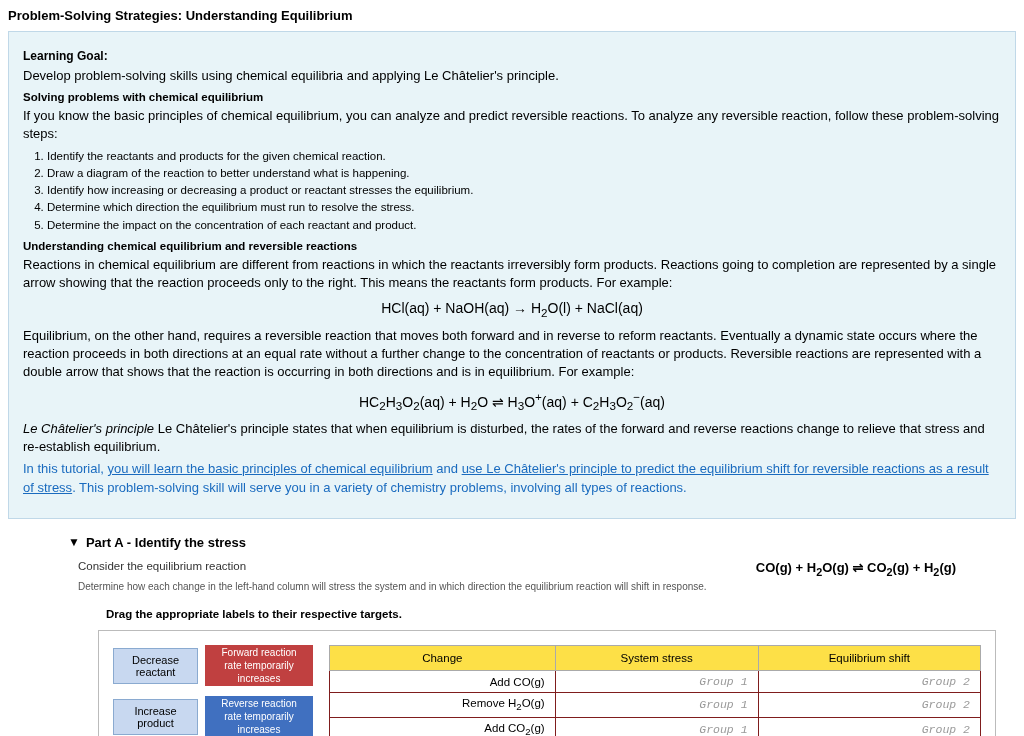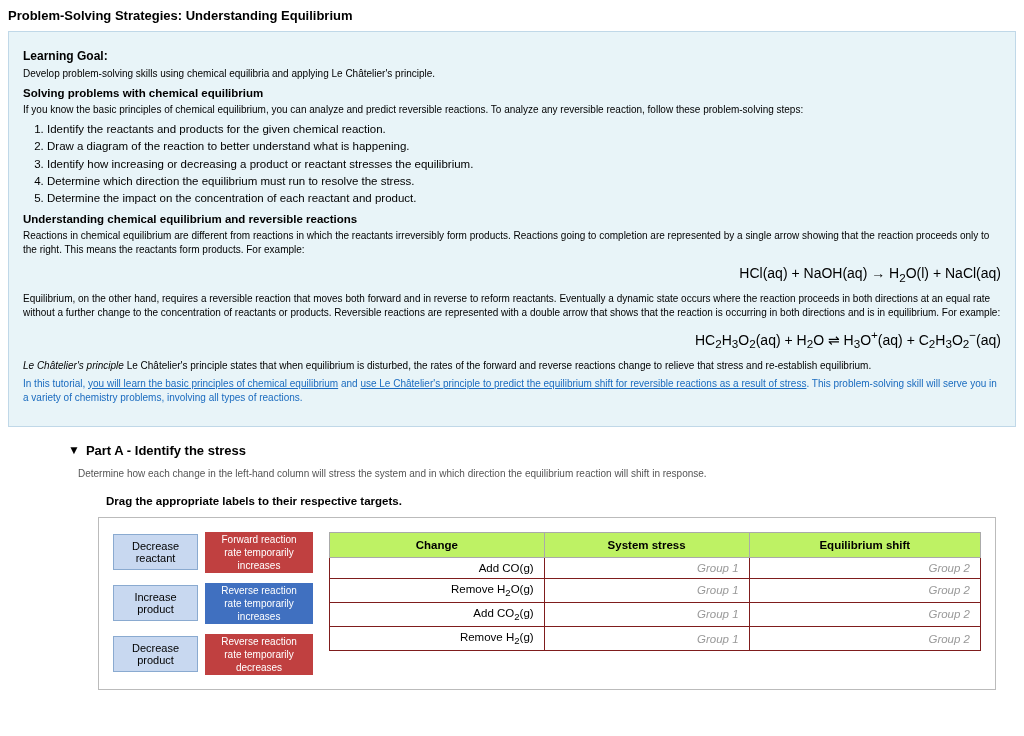--- a/index.html
+++ b/index.html
@@ -6,28 +6,28 @@
     body { font-family: Arial, sans-serif; font-size: 12px; background: #fff; color: #000; }
     
     .page-container { width: 1024px; min-height: 736px; padding: 8px; }
     
     .page-title { font-size: 13px; font-weight: bold; margin-bottom: 8px; }
     
     .info-box { background: #e8f4f8; border: 1px solid #c0d8e8; padding: 17px 14px; margin-bottom: 10px; }
     
     .learning-goal-label { font-weight: bold; font-size: 12px; }
     
-    .info-box p { margin: 4px 0; font-size: 10px; line-height: 1.4; }
+    .info-box p { margin: 4px 0; font-size: 13px; line-height: 1.4; }
     
     .info-box ol { margin: 4px 0 4px 24px; }
     .info-box ol li { font-size: 11.5px; line-height: 1.5; }
     
     .section-header { font-weight: bold; font-size: 11.5px; margin: 6px 0 2px 0; }
     
-    .equation-block { text-align: right; font-size: 14px; margin: 8px 0; }
+    .equation-block { text-align: center; font-size: 14px; margin: 8px 0; }
     
     .italic-note { font-style: italic; font-size: 11.5px; margin: 4px 0; }
     
     .highlight-text { color: #1a6bbf; font-size: 11.5px; line-height: 1.4; }
     
     .part-section { margin: 16px 0 8px 60px; }
     
     .part-header { display: flex; align-items: center; font-size: 13px; font-weight: bold; margin-bottom: 10px; }
     
     .arrow-icon { margin-right: 6px; font-size: 12px; }
@@ -48,26 +48,26 @@
     
     .label-tag { background: #e05050; color: #fff; border: none; padding: 1px 8px; font-size: 10px; max-width: 110px; line-height: 1.3; text-align: center; }
     
     .label-tag.blue { background: #4070c0; }
     .label-tag.red { background: #c04040; }
     
     .table-section { flex: 1; }
     
     .eq-table { width: 100%; border-collapse: collapse; border: 1px solid #aaa; }
     
-    .eq-table th { background: #bef264; border: 1px solid #aaa; padding: 6px 10px; font-size: 11.5px; font-weight: bold; text-align: center; }
+    .eq-table th { background: #fde047; border: 1px solid #aaa; padding: 6px 10px; font-size: 11.5px; font-weight: normal; text-align: center; }
     
     .eq-table td { border: 1px solid #7f1d1d; padding: 4px 10px; font-size: 11.5px; text-align: right; }
     
     .eq-table td.change-col { background: #fff; font-weight: normal; }
-    .eq-table td.group-col { color: #999; font-style: italic; }
+    .eq-table td.group-col { color: #999; font-style: italic; font-family: Liberation Mono, monospace; }
   </style>
 </head>
 <body>
 
 <div class="page-container">
 
   <div class="page-title">Problem-Solving Strategies: Understanding Equilibrium</div>
 
   <div class="info-box">
     <div class="learning-goal-label">Learning Goal:</div>
@@ -105,20 +105,26 @@
     </p>
   </div>
 
   <div class="part-section">
     <div class="part-header">
       <span class="arrow-icon">▼</span>
       <span>Part A - Identify the stress</span>
     </div>
 
     <div style="margin-left: 10px;">
+      <div style="display:flex; justify-content:space-between; align-items:flex-start; margin-bottom: 4px;">
+        <span class="consider-text">Consider the equilibrium reaction</span>
+        <span style="font-size:13px; font-weight:bold; margin-right:60px;">
+          CO(g) + H<sub>2</sub>O(g) ⇌ CO<sub>2</sub>(g) + H<sub>2</sub>(g)
+        </span>
+      </div>
       <p class="determine-text">Determine how each change in the left-hand column will stress the system and in which direction the equilibrium reaction will shift in response.</p>
       <p class="drag-instruction">Drag the appropriate labels to their respective targets.</p>
 
       <div class="activity-container">
 
         <div class="labels-column">
           <div class="label-pair">
             <div class="label-btn">Decrease reactant</div>
             <div class="label-tag red">Forward reaction rate temporarily increases</div>
           </div>

